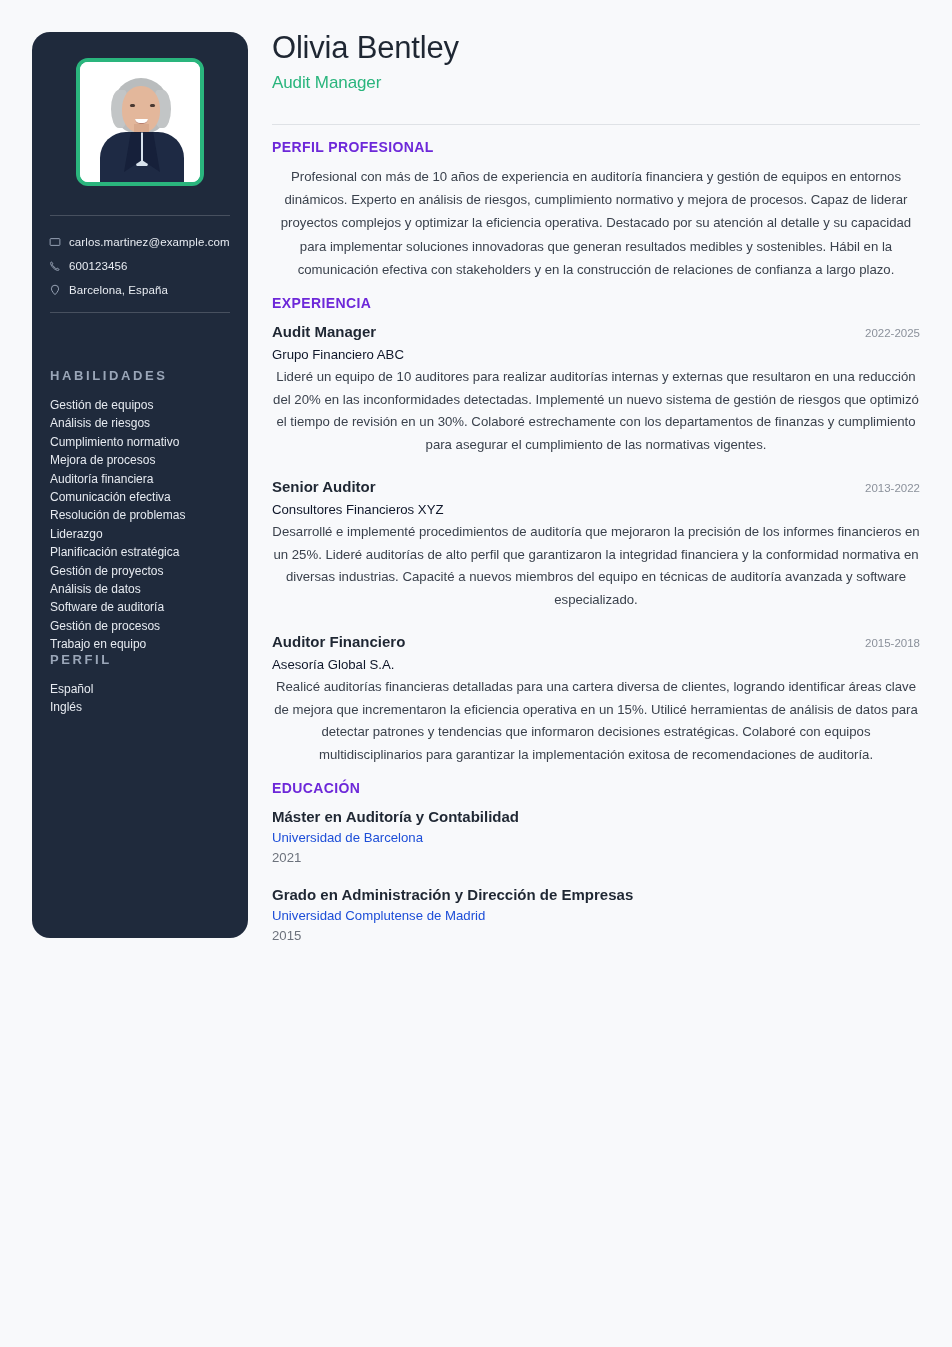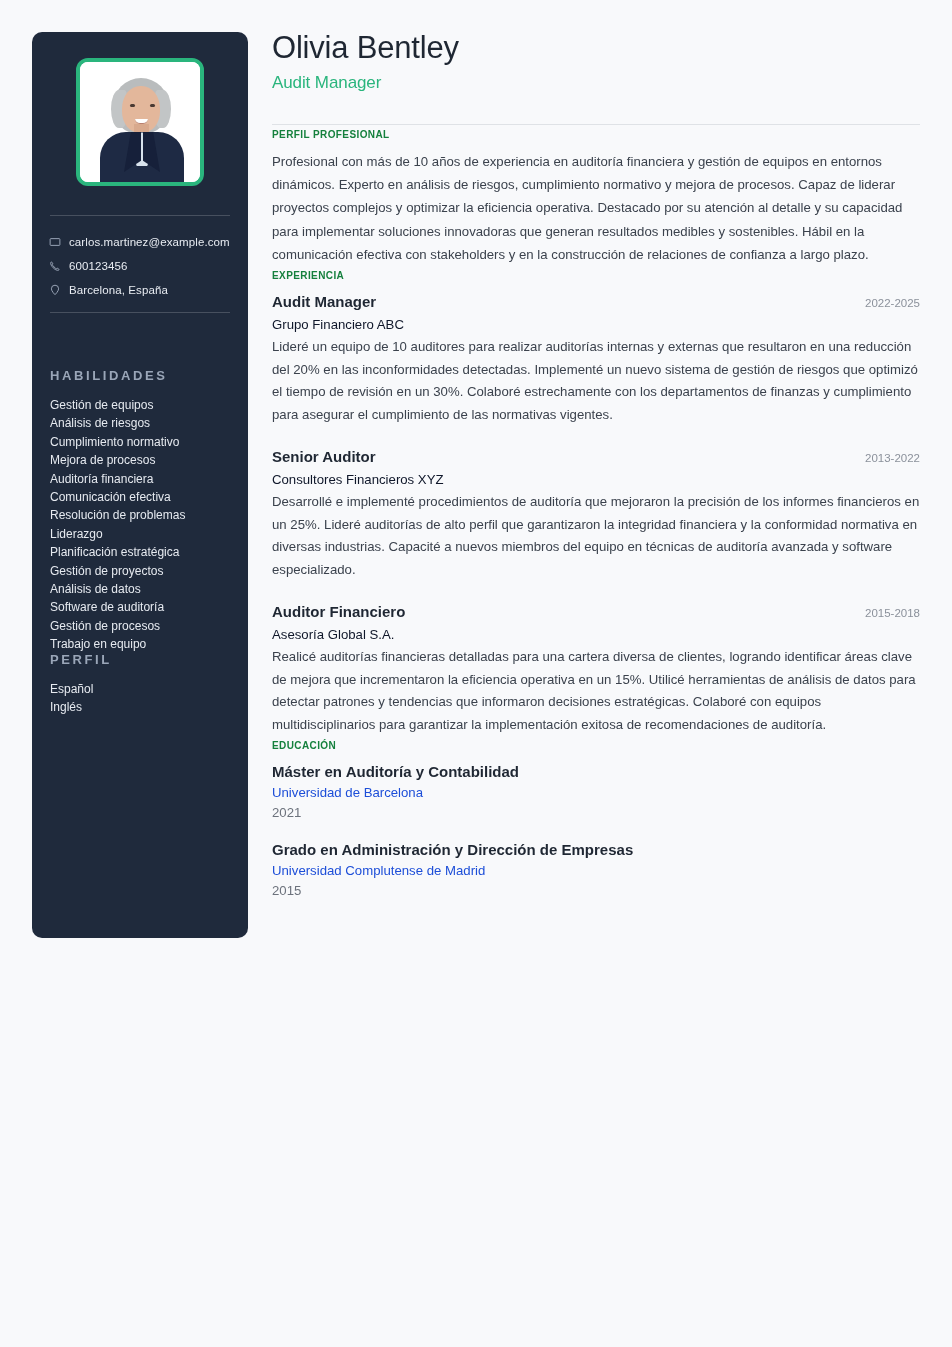--- a/index.html
+++ b/index.html
@@ -21,21 +21,21 @@
   }
 
   
   .sidebar {
     position: absolute;
     left: 32px;
     top: 32px;
     width: 216px;
     height: 906px;
     background: #1f2a3c;
-    border-radius: 10px;
+    border-radius: 18px;
     padding: 0;
   }
 
   .photo-frame {
     position: absolute;
     left: 44px;
     top: 26px;
     width: 128px;
     height: 128px;
     border: 4px solid #2ab57d;
@@ -219,33 +219,33 @@
     letter-spacing: -0.1px;
   }
 
   .head-rule {
     height: 1px;
     background: #dfe2e6;
     margin-top: 28px;
   }
 
   .section-heading {
-    font-size: 10px;
+    font-size: 14px;
     font-weight: bold;
-    color: #15803d;
+    color: #6d28d9;
     letter-spacing: 0.4px;
-    margin-top: 4px;
+    margin-top: 14px;
     margin-bottom: 10px;
   }
 
   .profile-text {
     font-size: 13.2px;
     line-height: 23.2px;
     color: #3b424d;
-    text-align: left;
+    text-align: center;
   }
 
   .exp-entry { margin-bottom: 20px; }
   .exp-entry:last-child { margin-bottom: 0; }
 
   .exp-head {
     display: flex;
     justify-content: space-between;
     align-items: baseline;
   }
@@ -265,20 +265,21 @@
     font-size: 13.2px;
     color: #0f172a;
     line-height: 21px;
     margin-top: 0;
   }
   .exp-desc {
     font-size: 13.2px;
     line-height: 22.5px;
     color: #3b424d;
     margin-top: 1px;
+    text-align: center;
   }
 
   .edu-entry { margin-bottom: 16px; }
   .edu-entry:last-child { margin-bottom: 0; }
   .edu-degree {
     font-size: 15px;
     font-weight: bold;
     color: #1f2733;
     line-height: 22px;
   }

